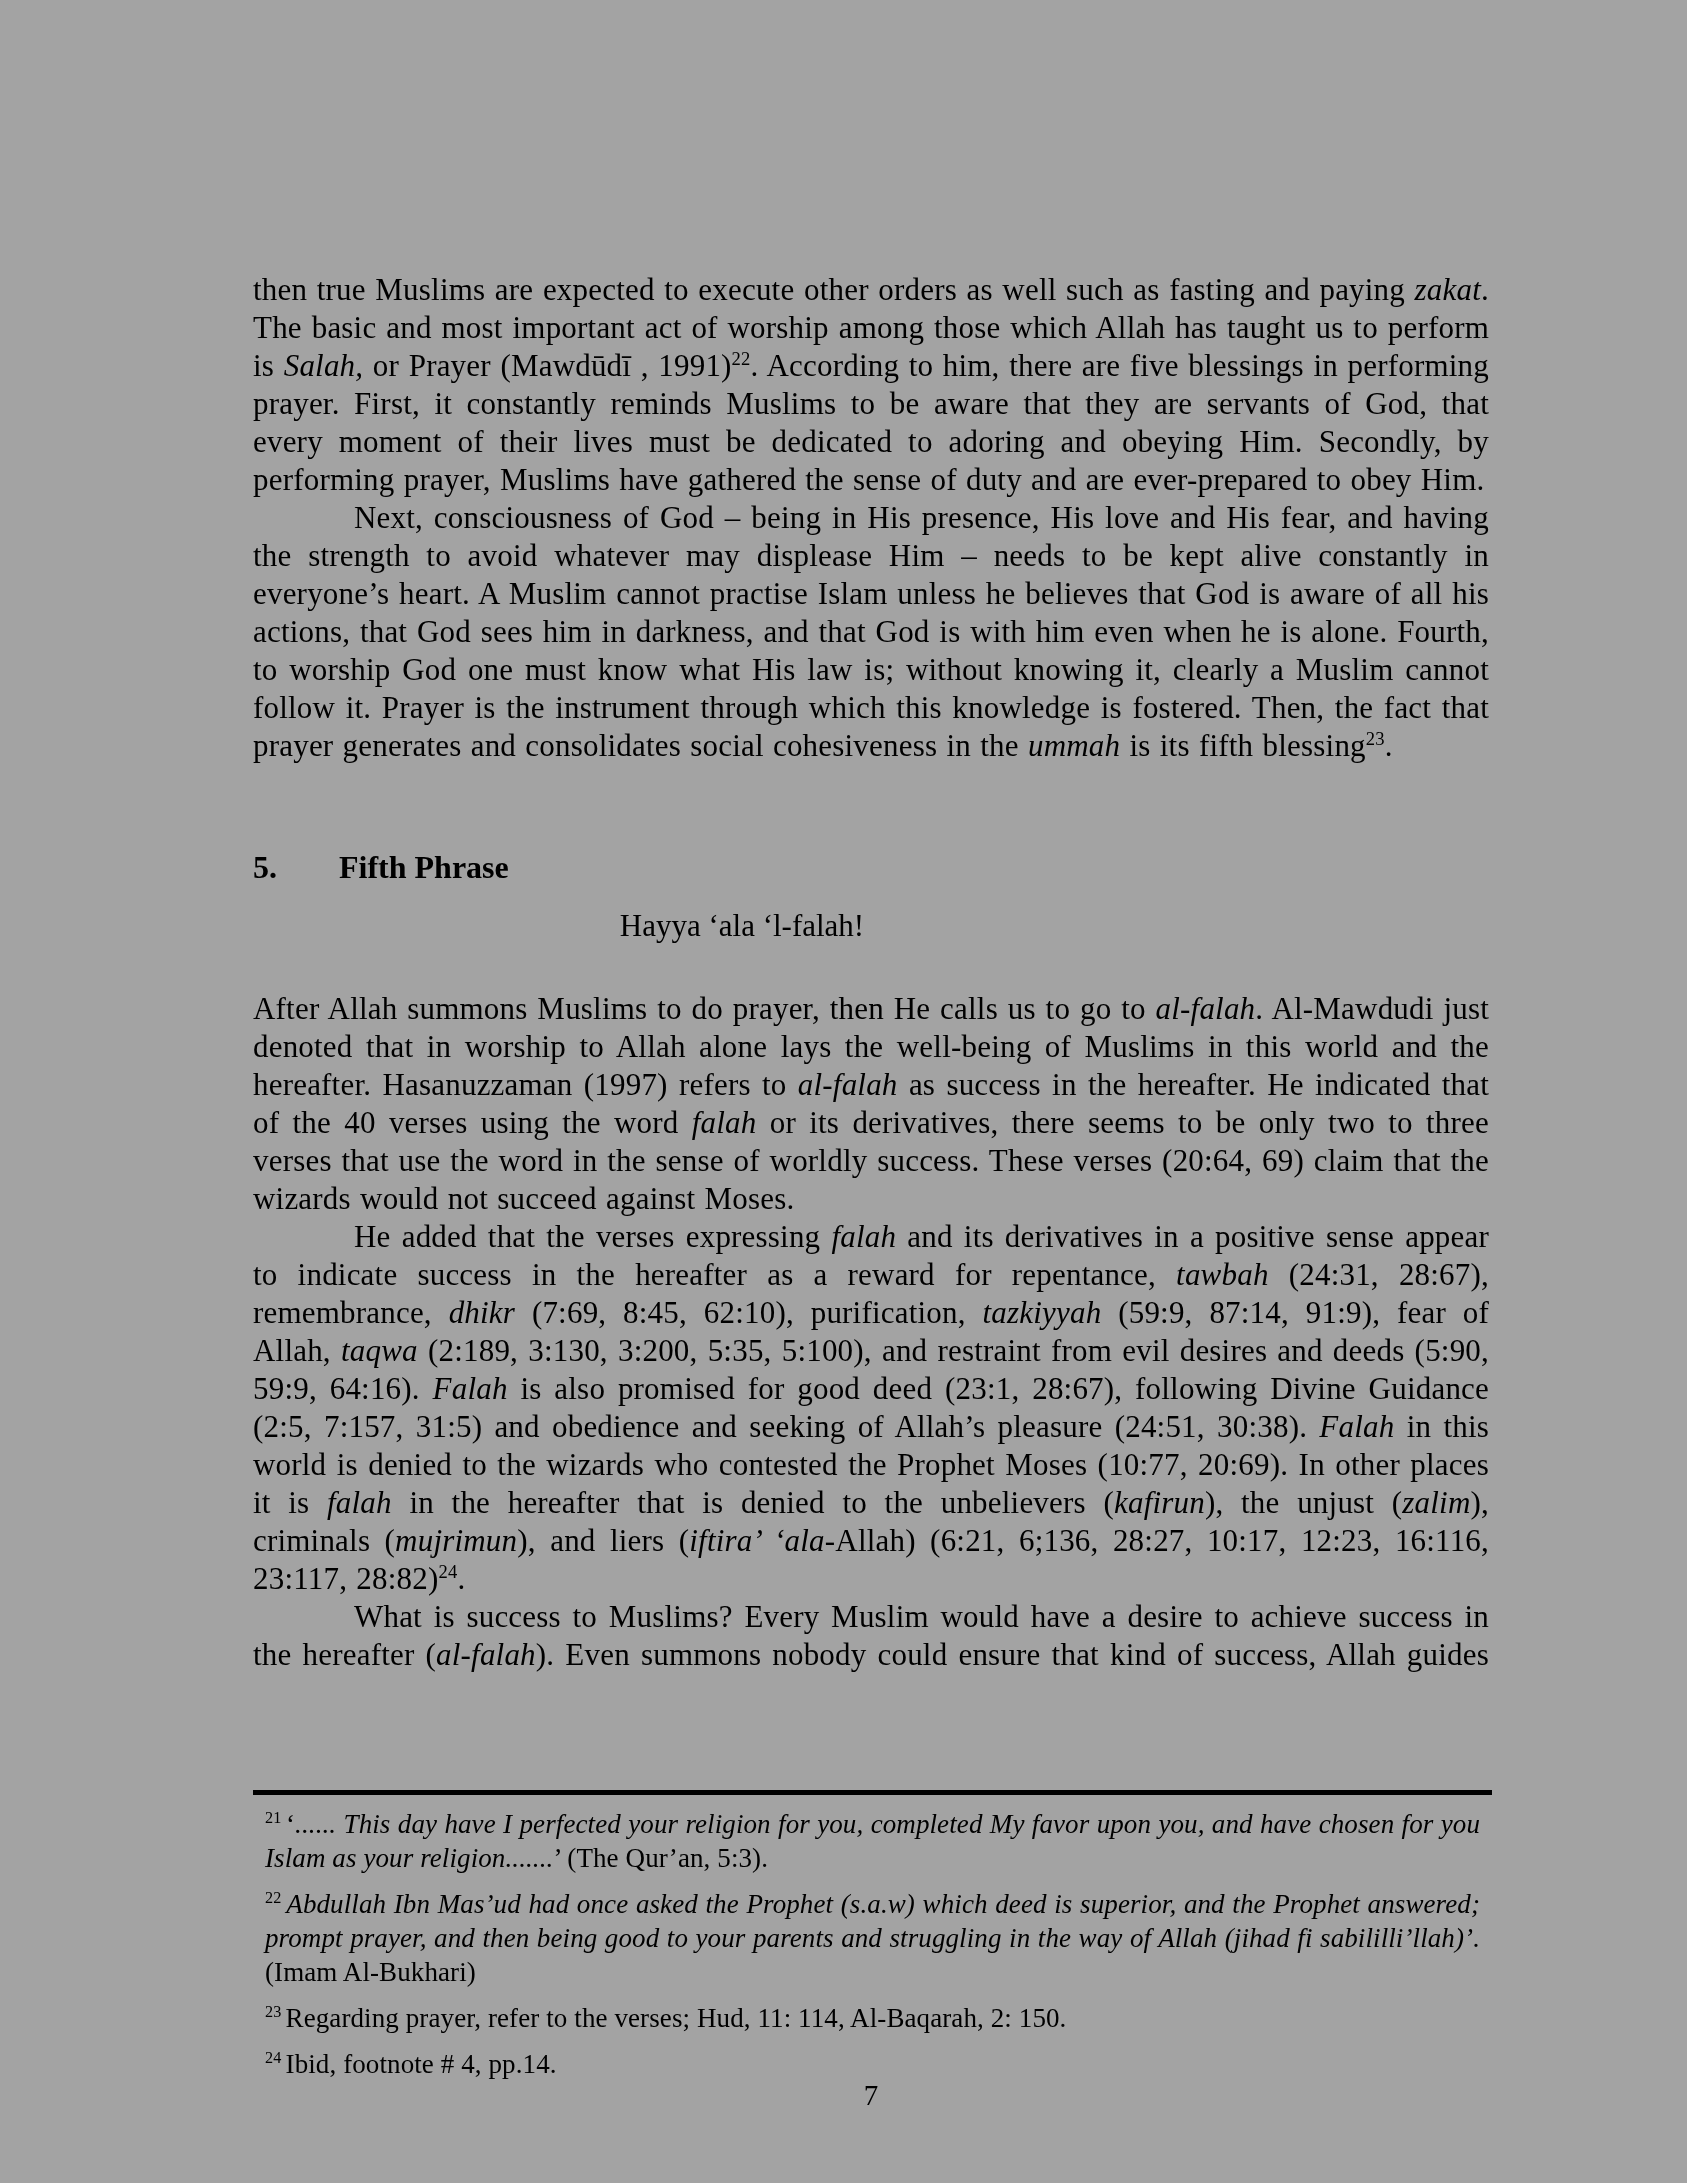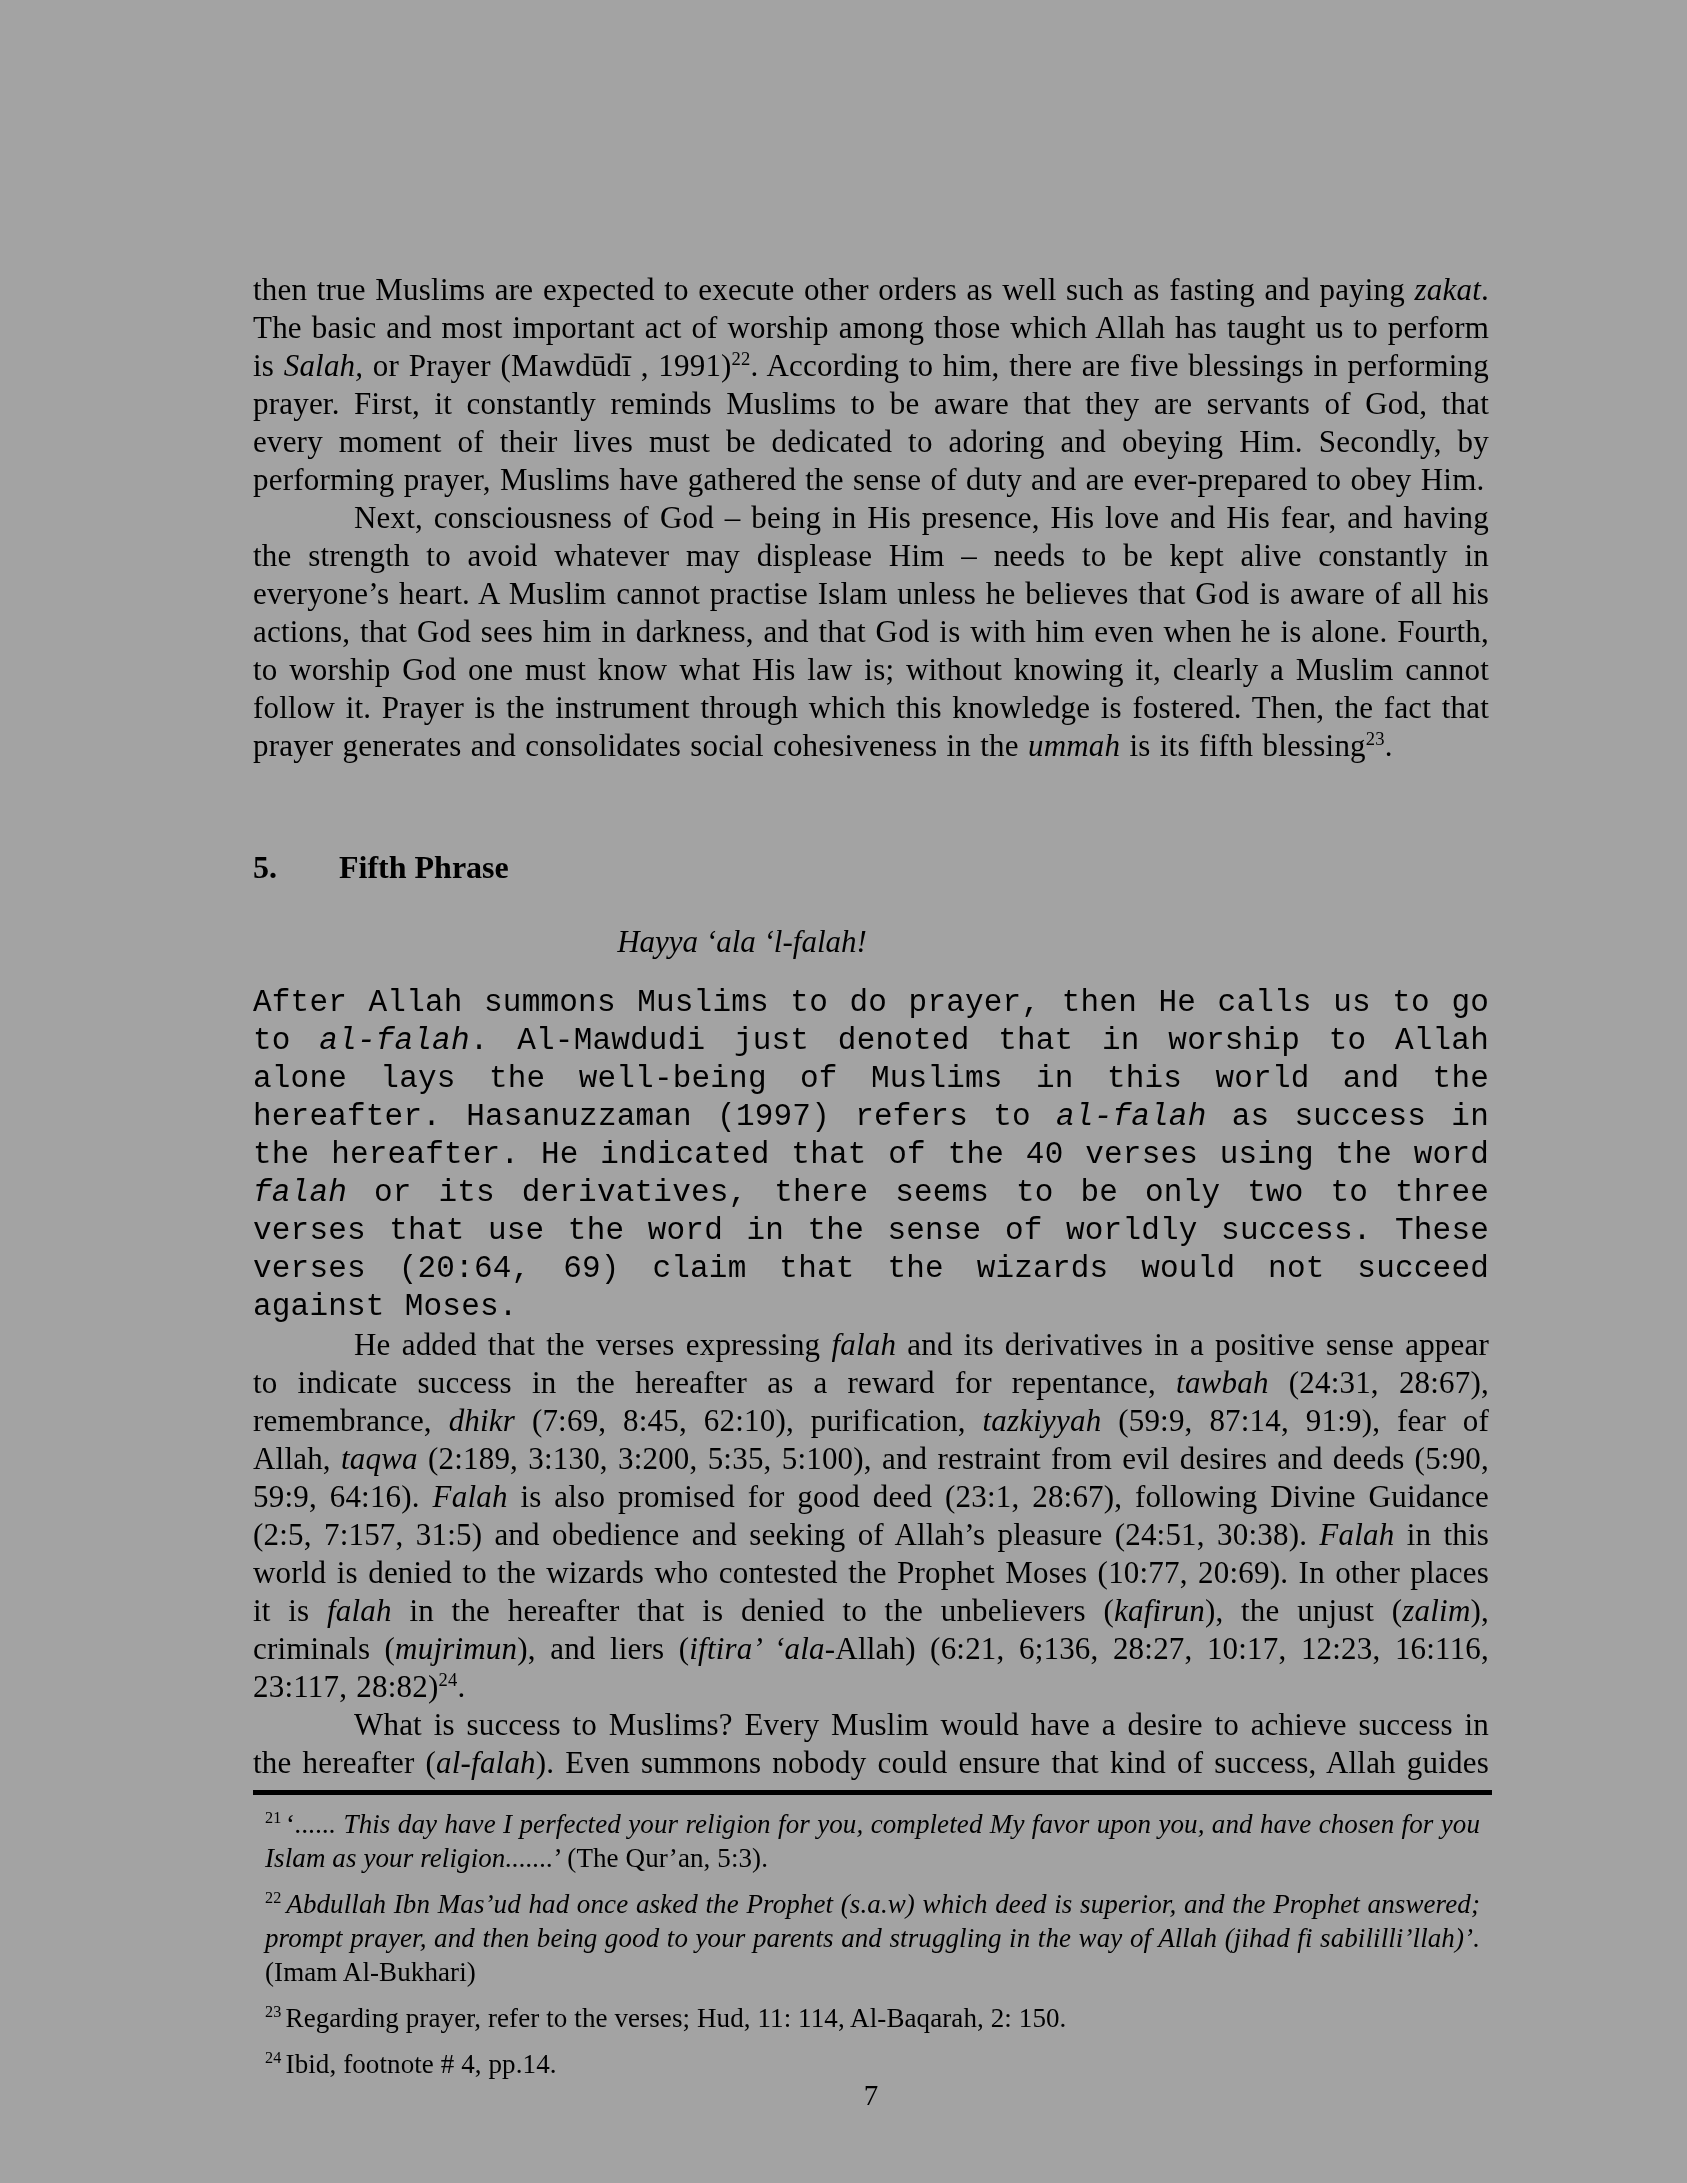--- a/index.html
+++ b/index.html
@@ -25,43 +25,42 @@
   }
   .para {
     margin: 0;
     font-size: 31px;
     line-height: 38px;
     text-align: justify;
     letter-spacing: 0.2px;
     word-spacing: 1.3px;
   }
   .para.indent { text-indent: 101px; font-family: Liberation Serif, serif; }
-  .para.gap-top { margin-top: 22px; font-family: Liberation Mono, monospace; }
+  .para.gap-top { margin-top: 44px; }
   .para.fill-last { text-align-last: justify; }
   sup {
     font-size: 0.6em;
     line-height: 0;
     vertical-align: super;
   }
   .heading {
     margin: 83px 0 0 0;
     font-size: 32px;
     line-height: 38px;
     font-weight: bold;
   }
   .h-num {
     display: inline-block;
     min-width: 86px;
   }
   .quote {
-    margin-top: 36px;
+    margin-top: 20px;
     width: 978px;
     font-size: 31px;
     line-height: 40px;
-    font-style: italic;
     text-align: center;
   }
   .footnotes {
     position: absolute;
     left: 253px;
     top: 1790px;
     width: 1239px;
   }
   .fn-rule {
     height: 4.6px;

